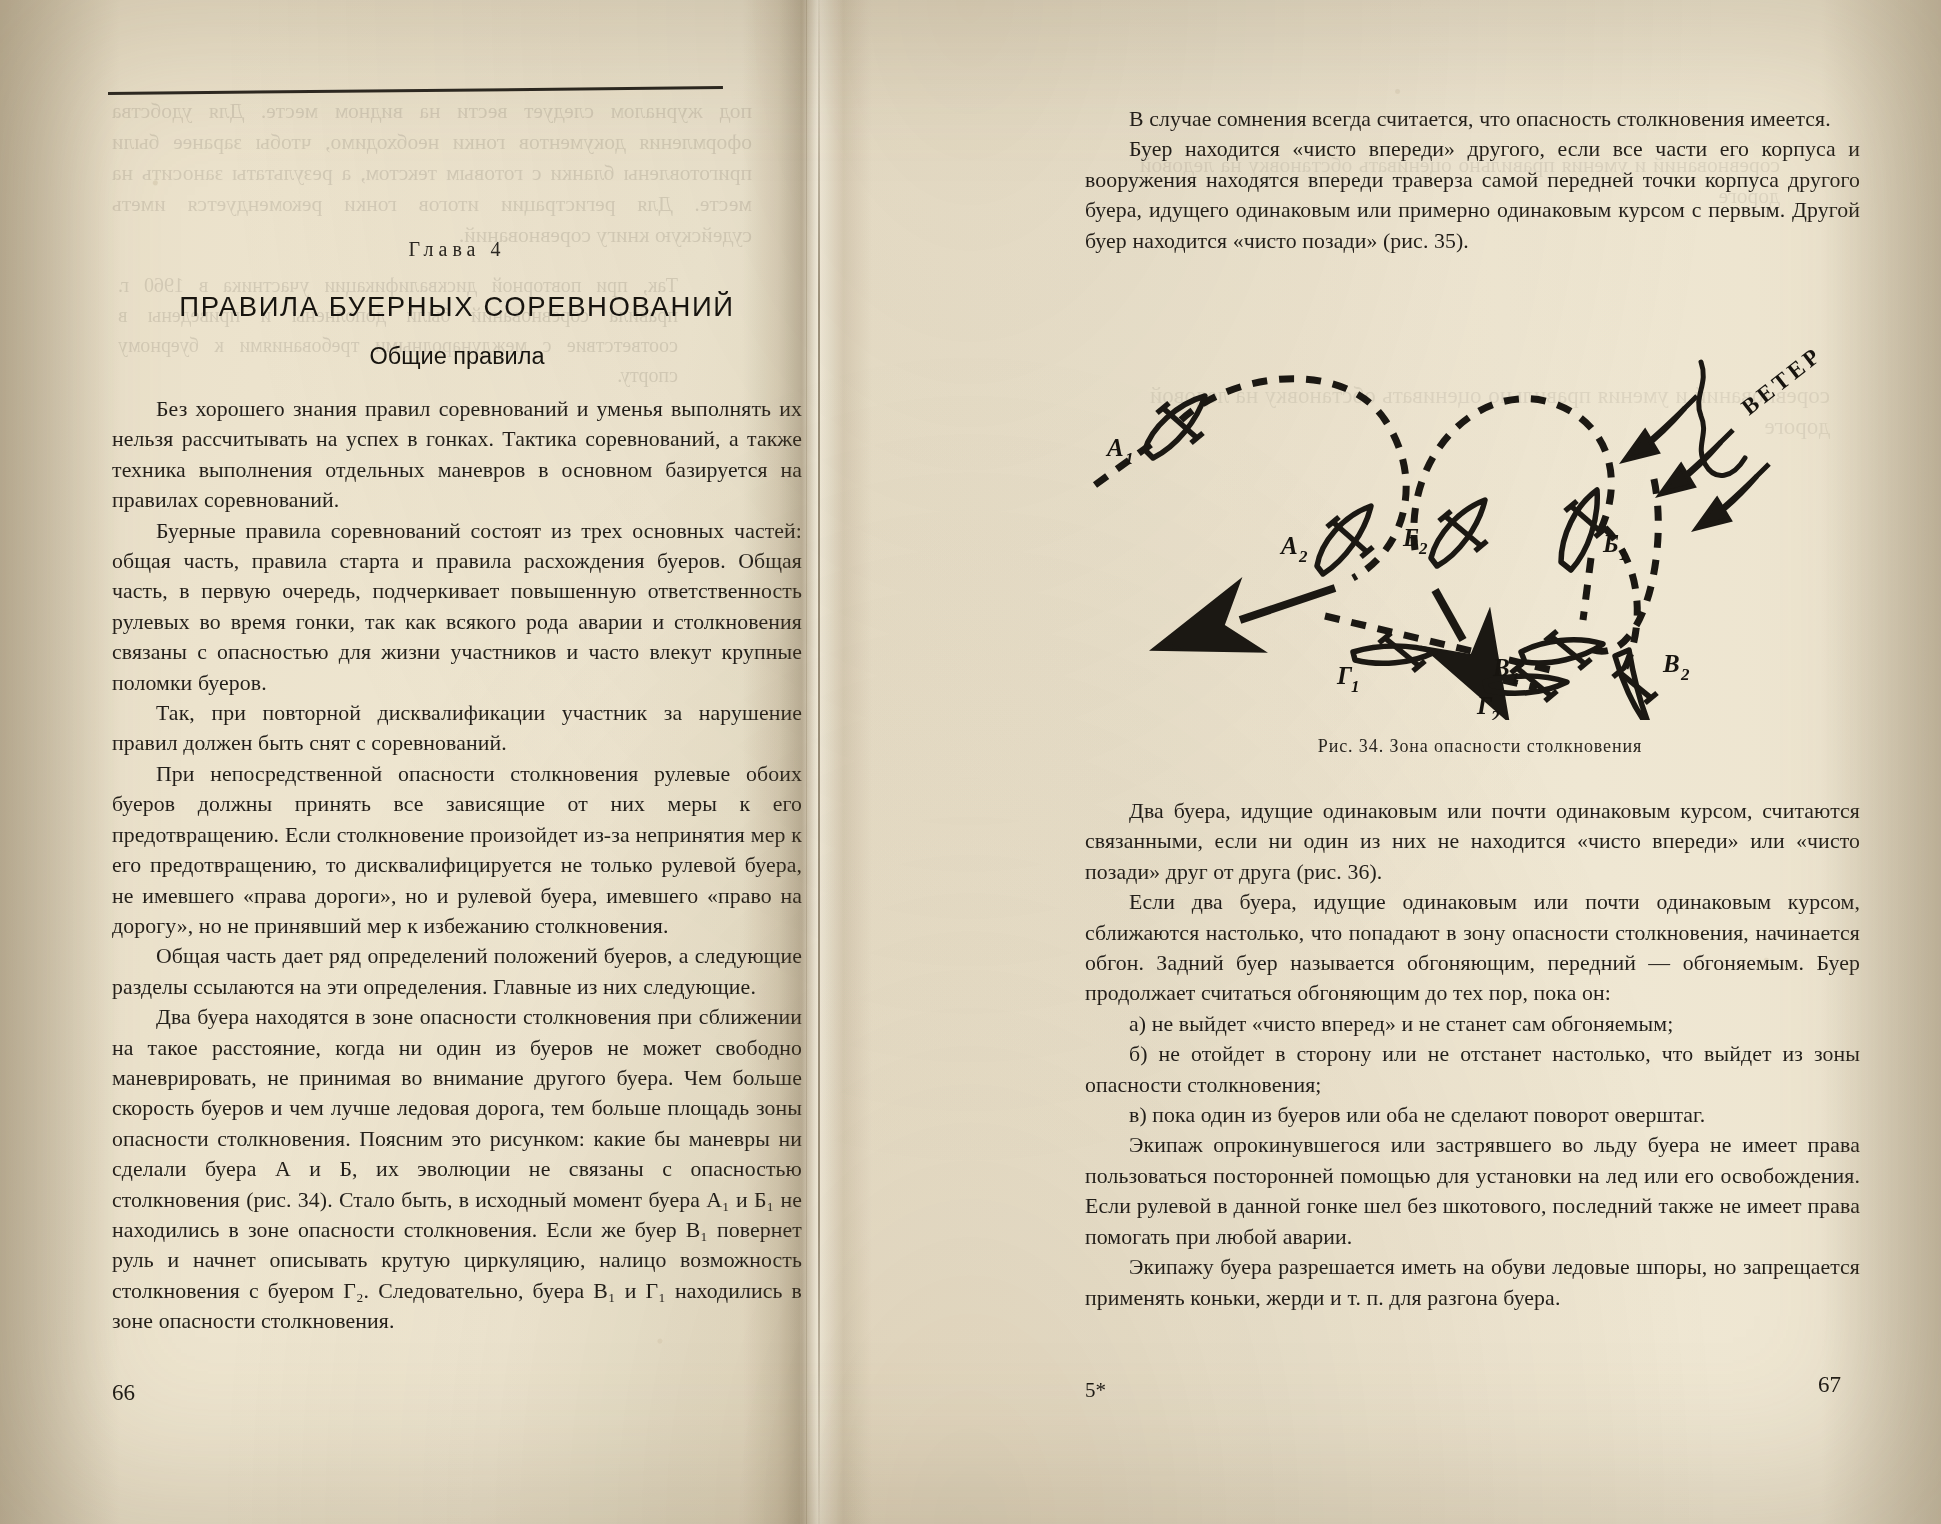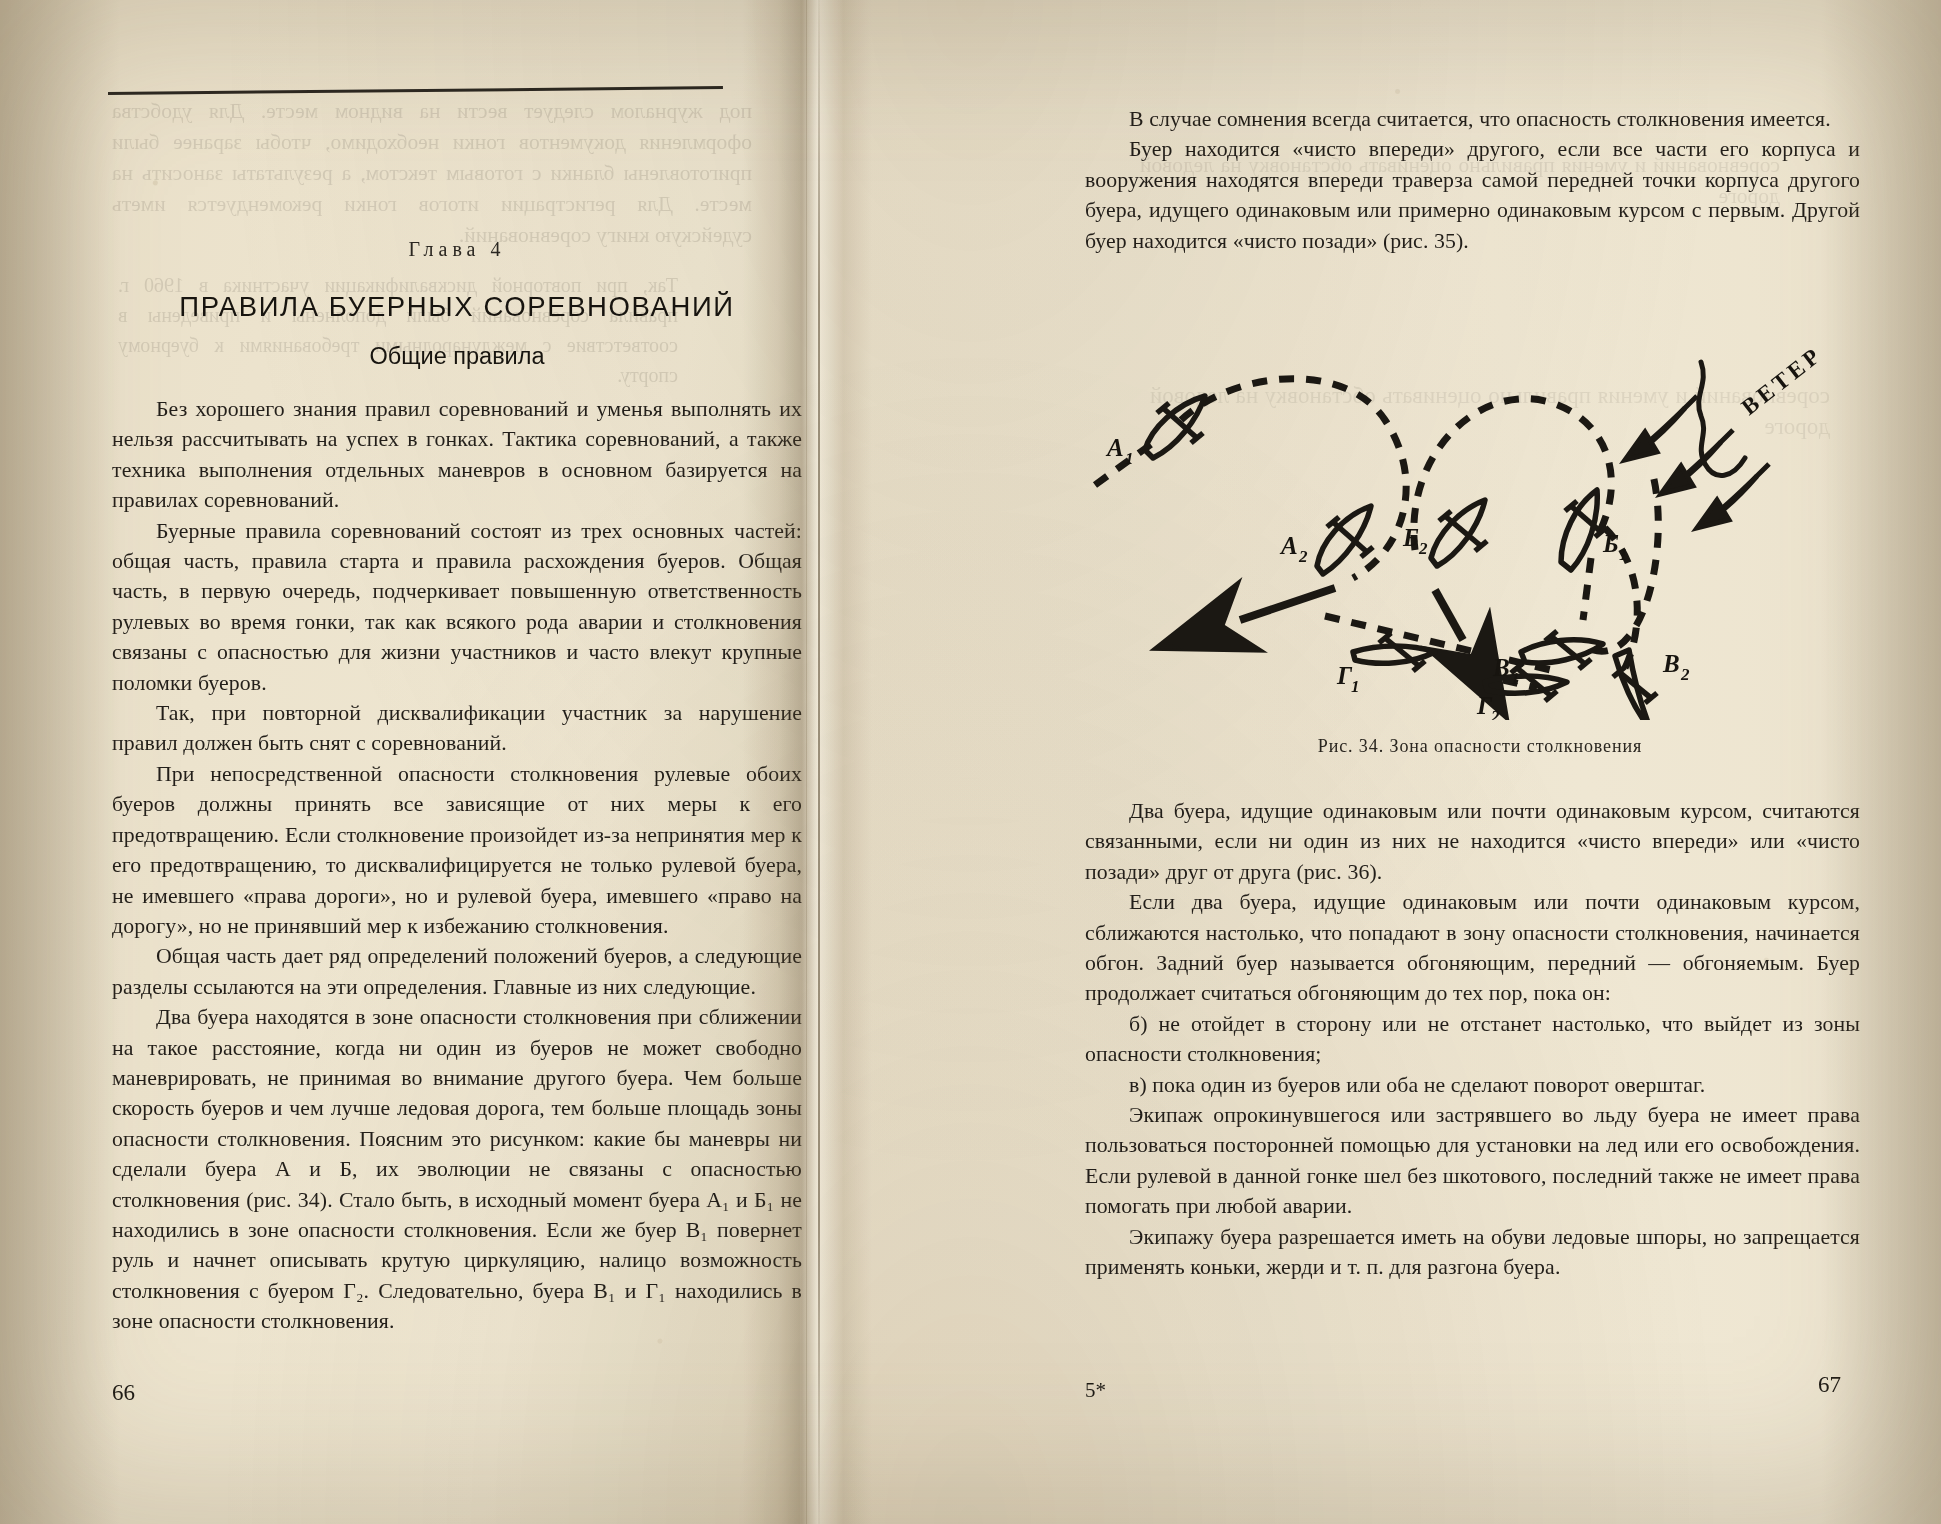--- a/index.html
+++ b/index.html
@@ -261,20 +261,21 @@
         <text transform="translate(664,116) rotate(-38)" font-style="normal" font-weight="bold" font-size="23" letter-spacing="4">ВЕТЕР</text>
       </g>
     </svg>
   </div>
 
   <div class="caption" style="position:absolute;left:1085px;top:736px;width:790px;">Рис. 34. Зона опасности столкновения</div>
 
   <div class="col" style="left:1085px;top:796px;width:775px;">
     <p class="body">Два буера, идущие одинаковым или почти одинаковым курсом, считаются связанными, если ни один из них не находится «чисто впереди» или «чисто позади» друг от друга (рис. 36).</p>
     <p class="body">Если два буера, идущие одинаковым или почти одинаковым курсом, сближаются настолько, что попадают в зону опасности столкновения, начинается обгон. Задний буер называется обгоняющим, передний — обгоняемым. Буер продолжает считаться обгоняющим до тех пор, пока он:</p>
+    <p class="body">а) не выйдет «чисто вперед» и не станет сам обгоняемым;</p>
     <p class="body">б) не отойдет в сторону или не отстанет настолько, что выйдет из зоны опасности столкновения;</p>
     <p class="body">в) пока один из буеров или оба не сделают поворот оверштаг.</p>
     <p class="body">Экипаж опрокинувшегося или застрявшего во льду буера не имеет права пользоваться посторонней помощью для установки на лед или его освобождения. Если рулевой в данной гонке шел без шкотового, последний также не имеет права помогать при любой аварии.</p>
     <p class="body">Экипажу буера разрешается иметь на обуви ледовые шпоры, но запрещается применять коньки, жерди и т. п. для разгона буера.</p>
   </div>
 
   <div class="folio" style="left:1085px;top:1378px;font-size:21px;">5*</div>
   <div class="folio" style="left:1818px;top:1372px;">67</div>
 
   <div class="gutter"></div>

